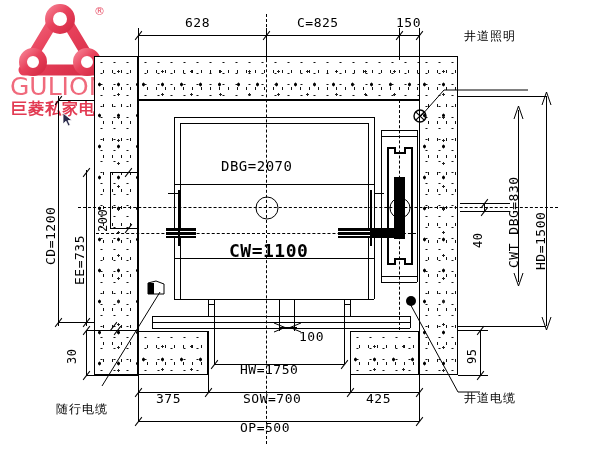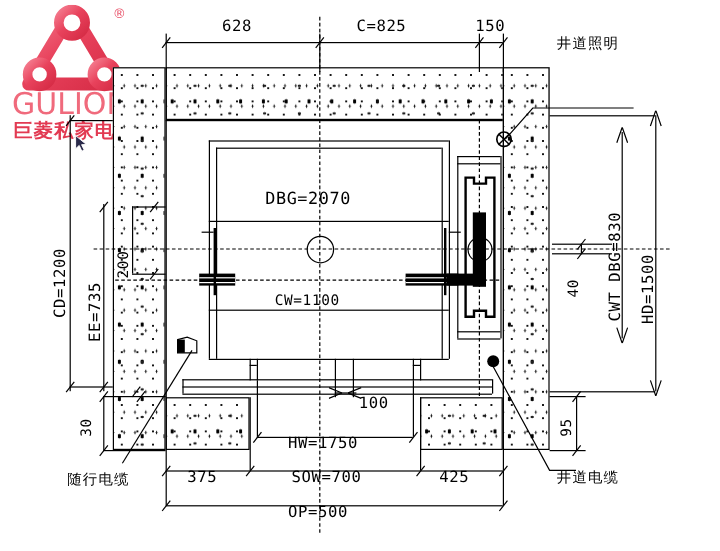--- a/index.html
+++ b/index.html
@@ -202,21 +202,21 @@
   </svg>
   <div class="t cn" style="left:464px;top:392px;">井道电缆</div>
 
   <svg style="position:absolute;left:146px;top:280px;" width="20" height="18">
     <path d="M2 3 L10 1 L18 4 L18 14 L2 14 Z" fill="none" stroke="#000" stroke-width="1"></path>
     <rect x="2" y="3" width="6" height="11" fill="#000"></rect>
   </svg>
   <svg style="position:absolute;left:86px;top:288px;" width="90" height="102">
     <path d="M74 4 L16 98" fill="none" stroke="#000" stroke-width="1"></path>
   </svg>
-  <div class="t cn" style="left:56px;top:393px;">随行电缆</div>
+  <div class="t cn" style="left:56px;top:403px;">随行电缆</div>
 
   <div class="ln vl" style="left:138px;top:28px;height:30px;"></div>
   <div class="ln vl" style="left:266px;top:28px;height:32px;"></div>
   <div class="ln vl" style="left:399px;top:28px;height:32px;"></div>
   <div class="ln vl" style="left:419px;top:28px;height:32px;"></div>
 
   <div class="ln hl" style="left:138px;top:35px;width:281px;"></div>
   <div class="tick" style="left:133px;top:35px;"></div>
   <div class="tick" style="left:261px;top:35px;"></div>
   <div class="tick" style="left:394px;top:35px;"></div>
@@ -283,21 +283,21 @@
   <div class="t sm rot" style="left:472px;top:248px;">40</div>
 
   <div class="ln vl" style="left:480px;top:330px;height:45px;"></div>
   <div class="ln hl" style="left:458px;top:330px;width:30px;"></div>
   <div class="ln hl" style="left:458px;top:375px;width:30px;"></div>
   <div class="tick" style="left:475px;top:330px;"></div>
   <div class="tick" style="left:475px;top:375px;"></div>
   <div class="t sm rot" style="left:466px;top:364px;">95</div>
 
   <div class="t" style="left:221px;top:160px;font-size:14px;">DBG=2070</div>
-  <div class="t" style="left:229px;top:244px;font-size:12px;">CW=1100</div>
+  <div class="t" style="left:229px;top:244px;font-size:18px;font-weight:bold;">CW=1100</div>
 
   <div class="ln hl" style="left:174px;top:184px;width:200px;"></div>
   <div class="ln hl" style="left:174px;top:258px;width:200px;"></div>
 
   <div class="ln hl" style="left:279px;top:327px;width:18px;"></div>
   <svg style="position:absolute;left:274px;top:322px;" width="12" height="11">
     <path d="M11 5.5 L0 1 M11 5.5 L0 10" stroke="#000" stroke-width="1" fill="none"></path>
   </svg>
   <svg style="position:absolute;left:290px;top:322px;" width="12" height="11">
     <path d="M0 5.5 L11 1 M0 5.5 L11 10" stroke="#000" stroke-width="1" fill="none"></path>

